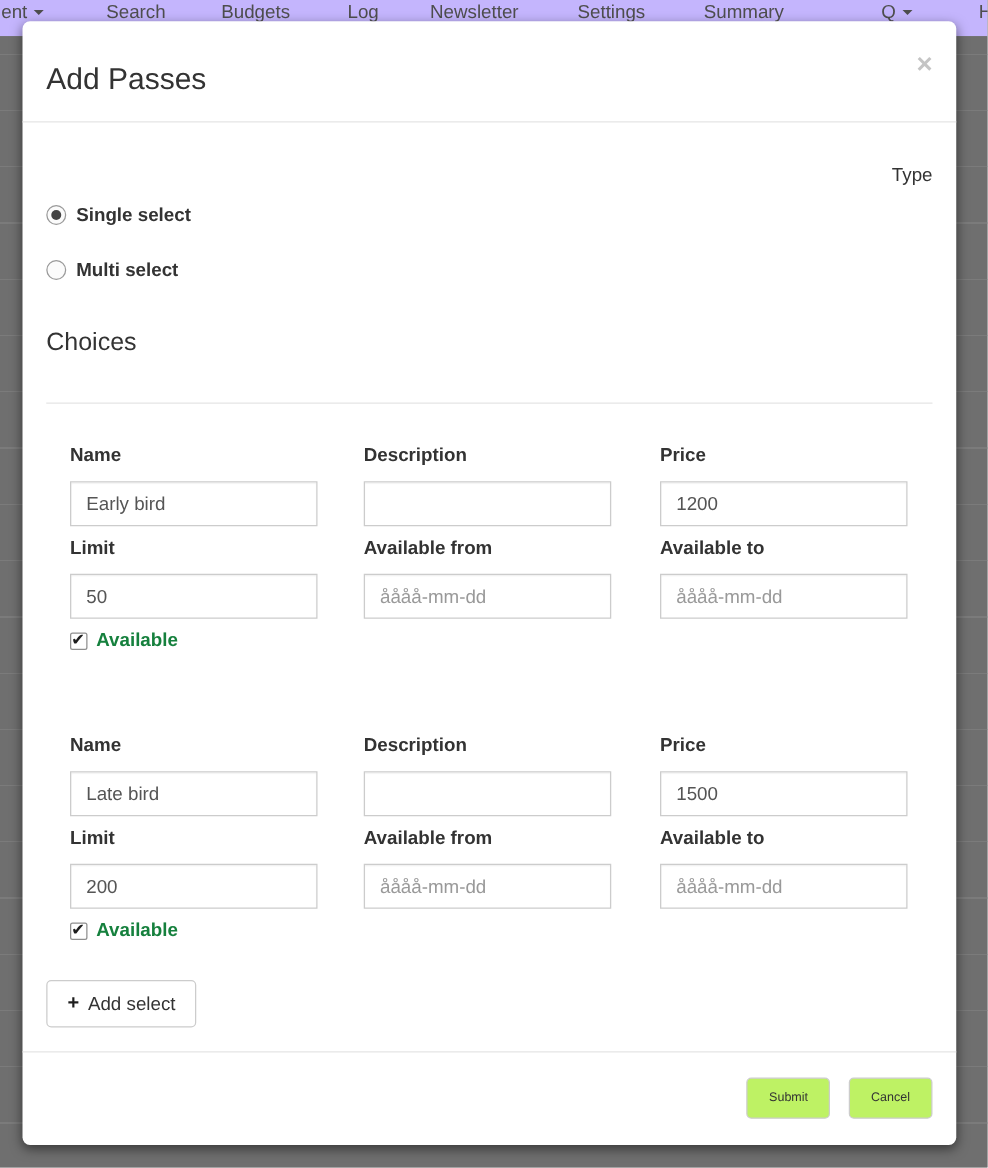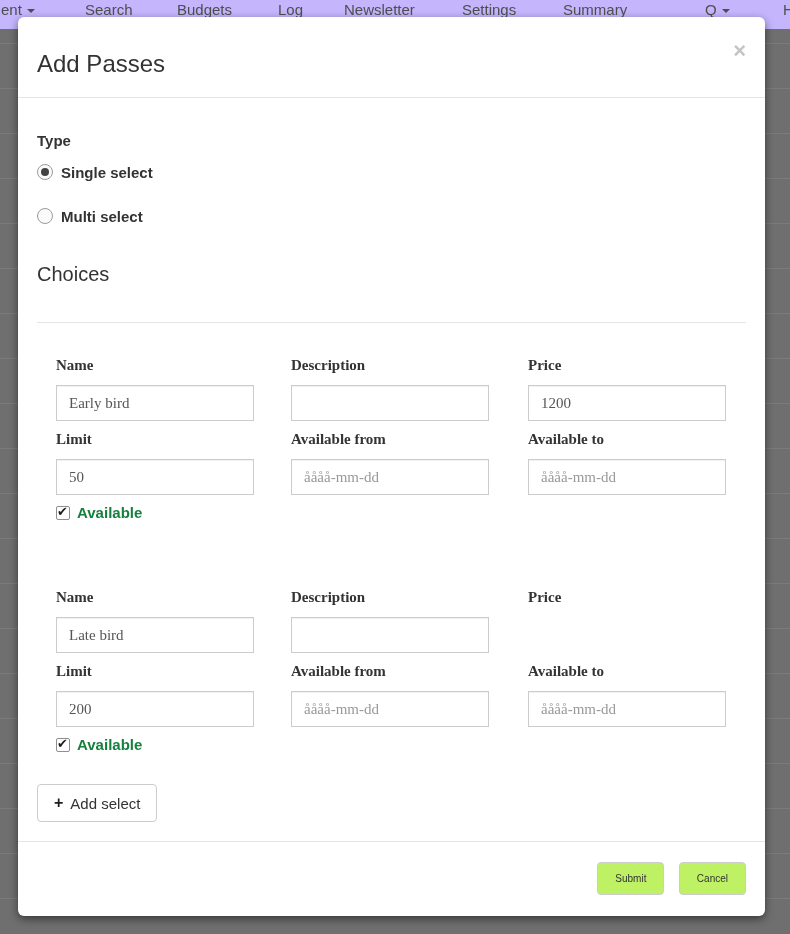--- a/index.html
+++ b/index.html
@@ -21,35 +21,35 @@
   
   .modal{
     position:absolute;left:18px;top:17px;width:747px;background:#fff;border-radius:6px;
     box-shadow:0 3px 9px rgba(0,0,0,.5);box-sizing:border-box;
   }
   .modal-header{padding:32px 19px 19px;border-bottom:1px solid #e5e5e5;position:relative;}
   .modal-title{font-size:24px;line-height:29px;color:#333;font-weight:400;margin:0;}
   .close-btn{position:absolute;top:24px;right:19px;border:0;background:none;padding:0;
     font-size:22px;line-height:20px;font-weight:700;color:#c4c4c4;cursor:pointer;font-family:inherit;}
   .modal-body{padding:14px 19px 19px;}
-  .group-label{font-weight:700;font-size:15px;color:#333;margin-top:20px;}
+  .group-label{font-weight:400;font-size:15px;color:#333;margin-top:20px;text-align:right;}
   .radio-row{display:flex;align-items:center;margin-top:12px;height:22px;}
   .radio-row + .radio-row{margin-top:22px;}
   .radio-row input{appearance:none;-webkit-appearance:none;width:16px;height:16px;margin:0 8px 0 0;
     border:1px solid #9a9a9a;border-radius:50%;background:#fbfbfb;position:relative;cursor:pointer;}
   .radio-row input:checked::after{content:"";position:absolute;left:3px;top:3px;width:8px;height:8px;
     border-radius:50%;background:#434343;}
   .radio-row label{font-weight:700;font-size:15px;color:#333;cursor:pointer;}
   .choices-heading{font-size:20px;font-weight:400;color:#333;margin:36px 0 0;}
   hr.sep{border:0;border-top:1px solid #e5e5e5;margin:36px 0 0;}
   .choice{padding:32px 0 0 19px;}
   .choice + .choice{margin-top:34px;}
   .field-row{display:flex;}
   .field-row.second{margin-top:8px;}
-  .fcol{width:198px;margin-right:37px;font-family:Liberation Serif, serif;}
+  .fcol{width:198px;margin-right:37px;}
   .fcol:nth-child(2){margin-right:39px;}
   .fcol:last-child{margin-right:0;}
   .flabel{display:block;font-weight:700;font-size:15px;color:#333;margin-bottom:10px;line-height:20px;}
   .tinput{width:100%;box-sizing:border-box;height:36px;border:1px solid #ccc;border-radius:0;
     padding:0 12px;font-size:15px;color:#555;font-family:inherit;background:#fff;
     box-shadow:inset 0 1px 1px rgba(0,0,0,.06);}
   .tinput::placeholder{color:#999;opacity:1;}
   .check-row{display:flex;align-items:center;margin-top:9px;height:17px;}
   .check-row input{appearance:none;-webkit-appearance:none;width:14px;height:14px;margin:0 7px 0 0;
     border:1px solid #8f8f8f;border-radius:2px;background:#fff;position:relative;cursor:pointer;}
@@ -144,20 +144,21 @@
         <div class="fcol">
           <label class="flabel">Name</label>
           <input class="tinput" type="text" value="Late bird" style="">
         </div>
         <div class="fcol">
           <label class="flabel">Description</label>
           <input class="tinput" type="text" value="" style="">
         </div>
         <div class="fcol">
           <label class="flabel">Price</label>
+          <input class="tinput" type="text" value="1500" style="">
         </div>
       </div>
       <div class="field-row second">
         <div class="fcol">
           <label class="flabel">Limit</label>
           <input class="tinput" type="text" value="200" style="">
         </div>
         <div class="fcol">
           <label class="flabel">Available from</label>
           <input class="tinput" type="text" placeholder="åååå-mm-dd" style="">

